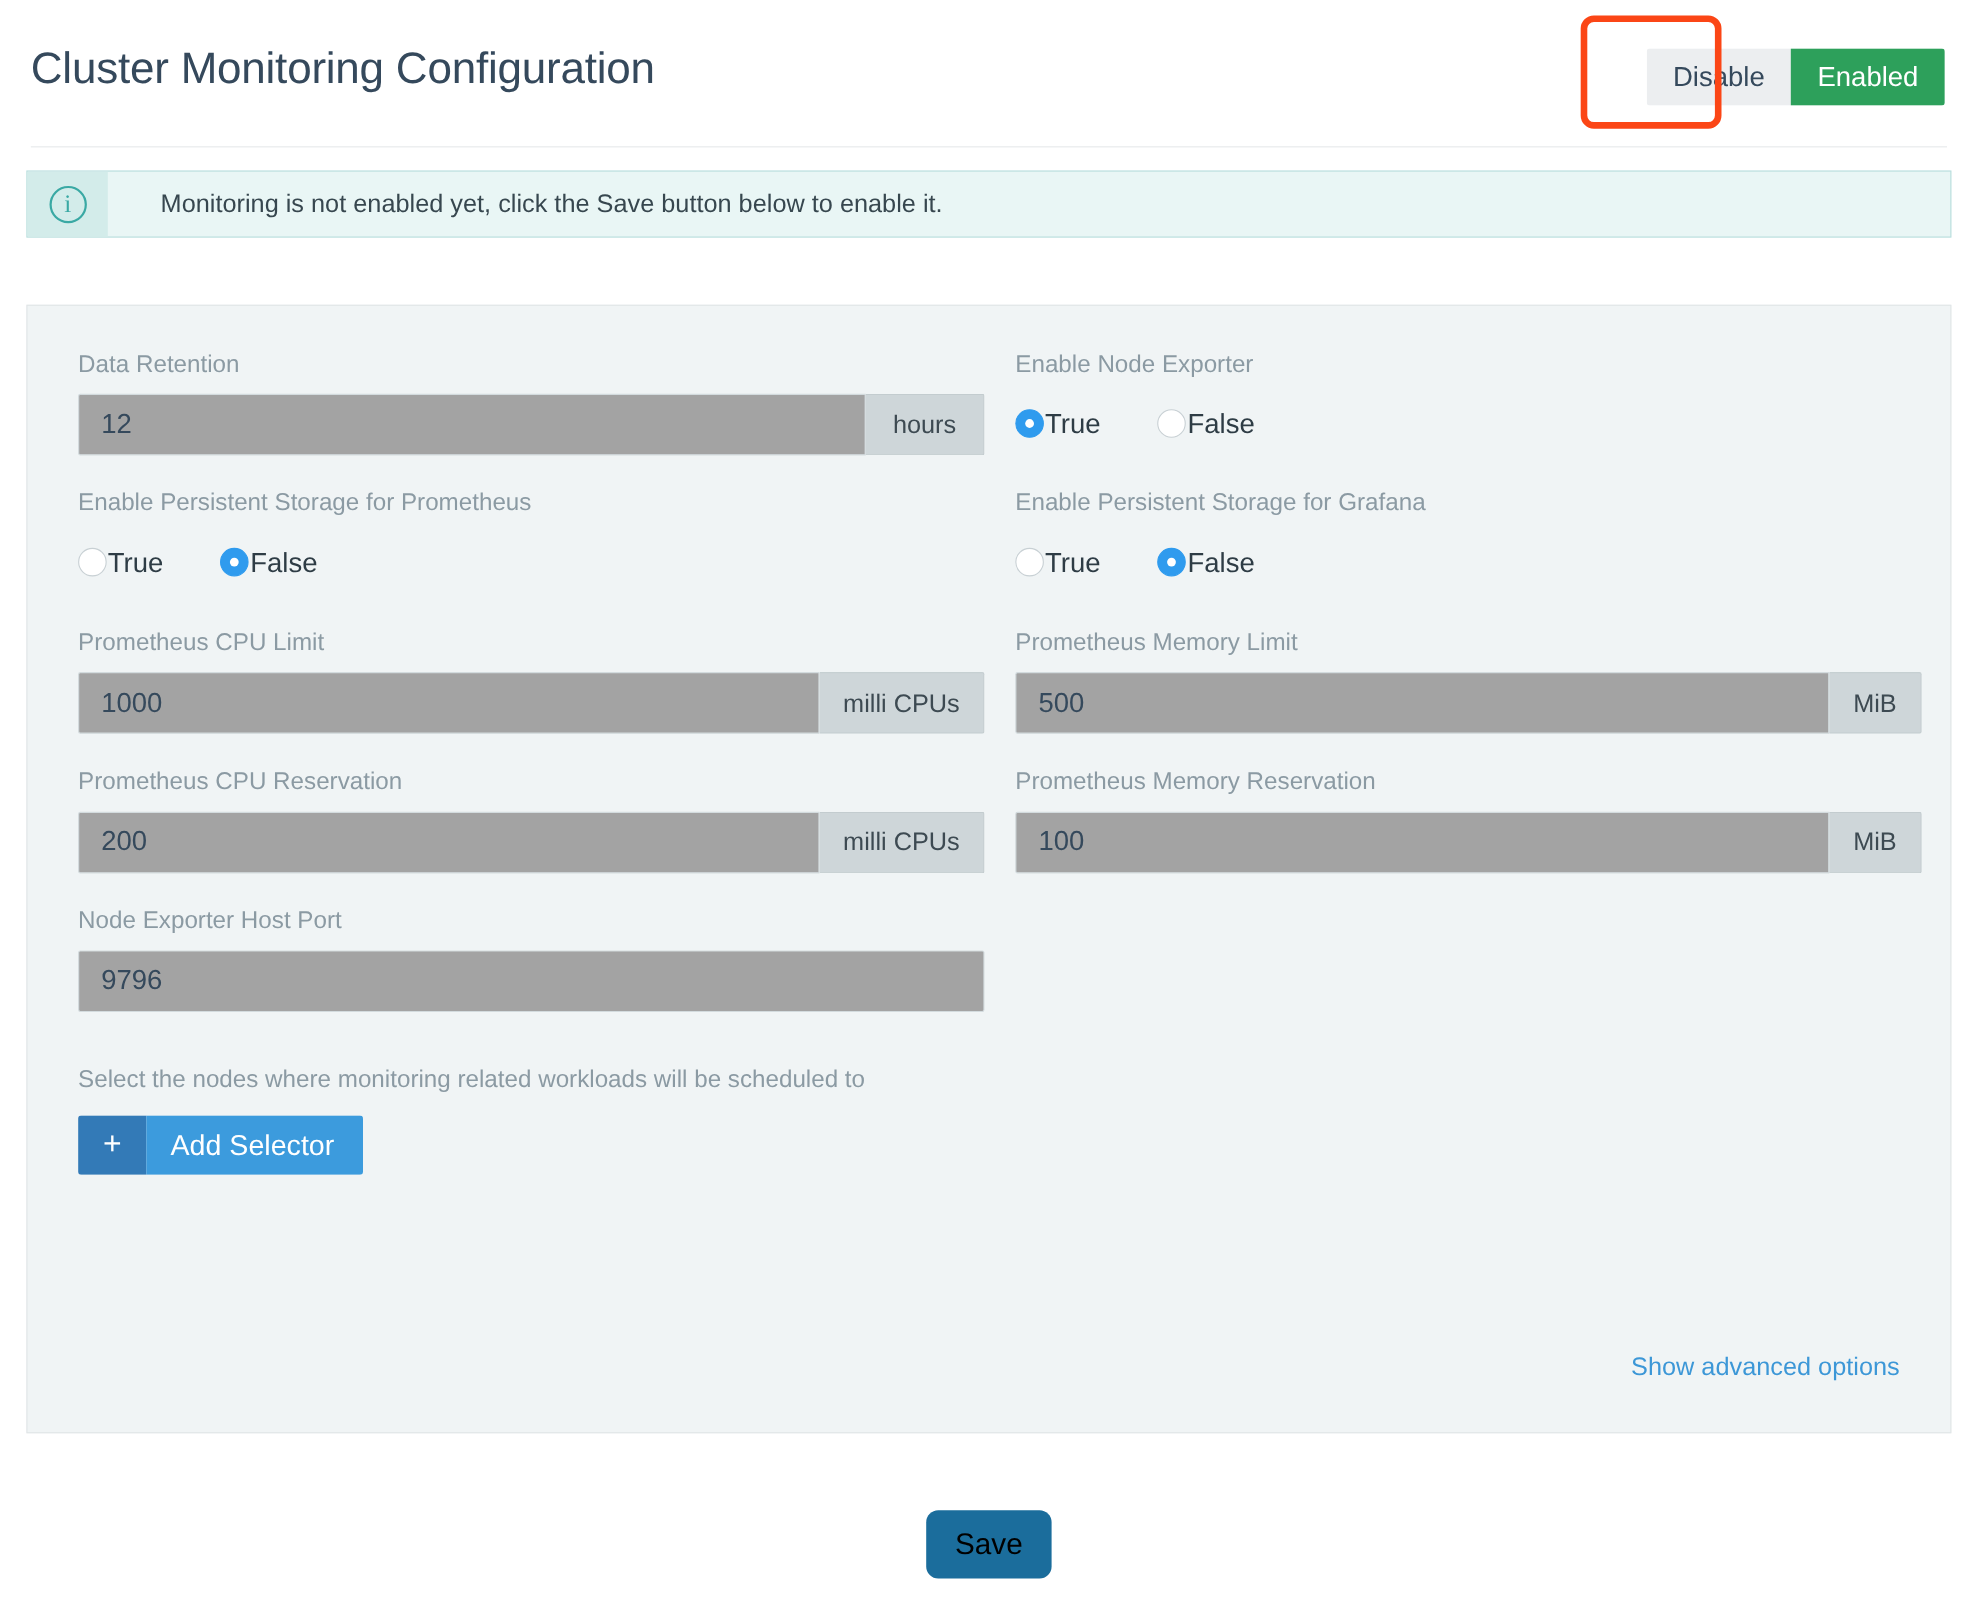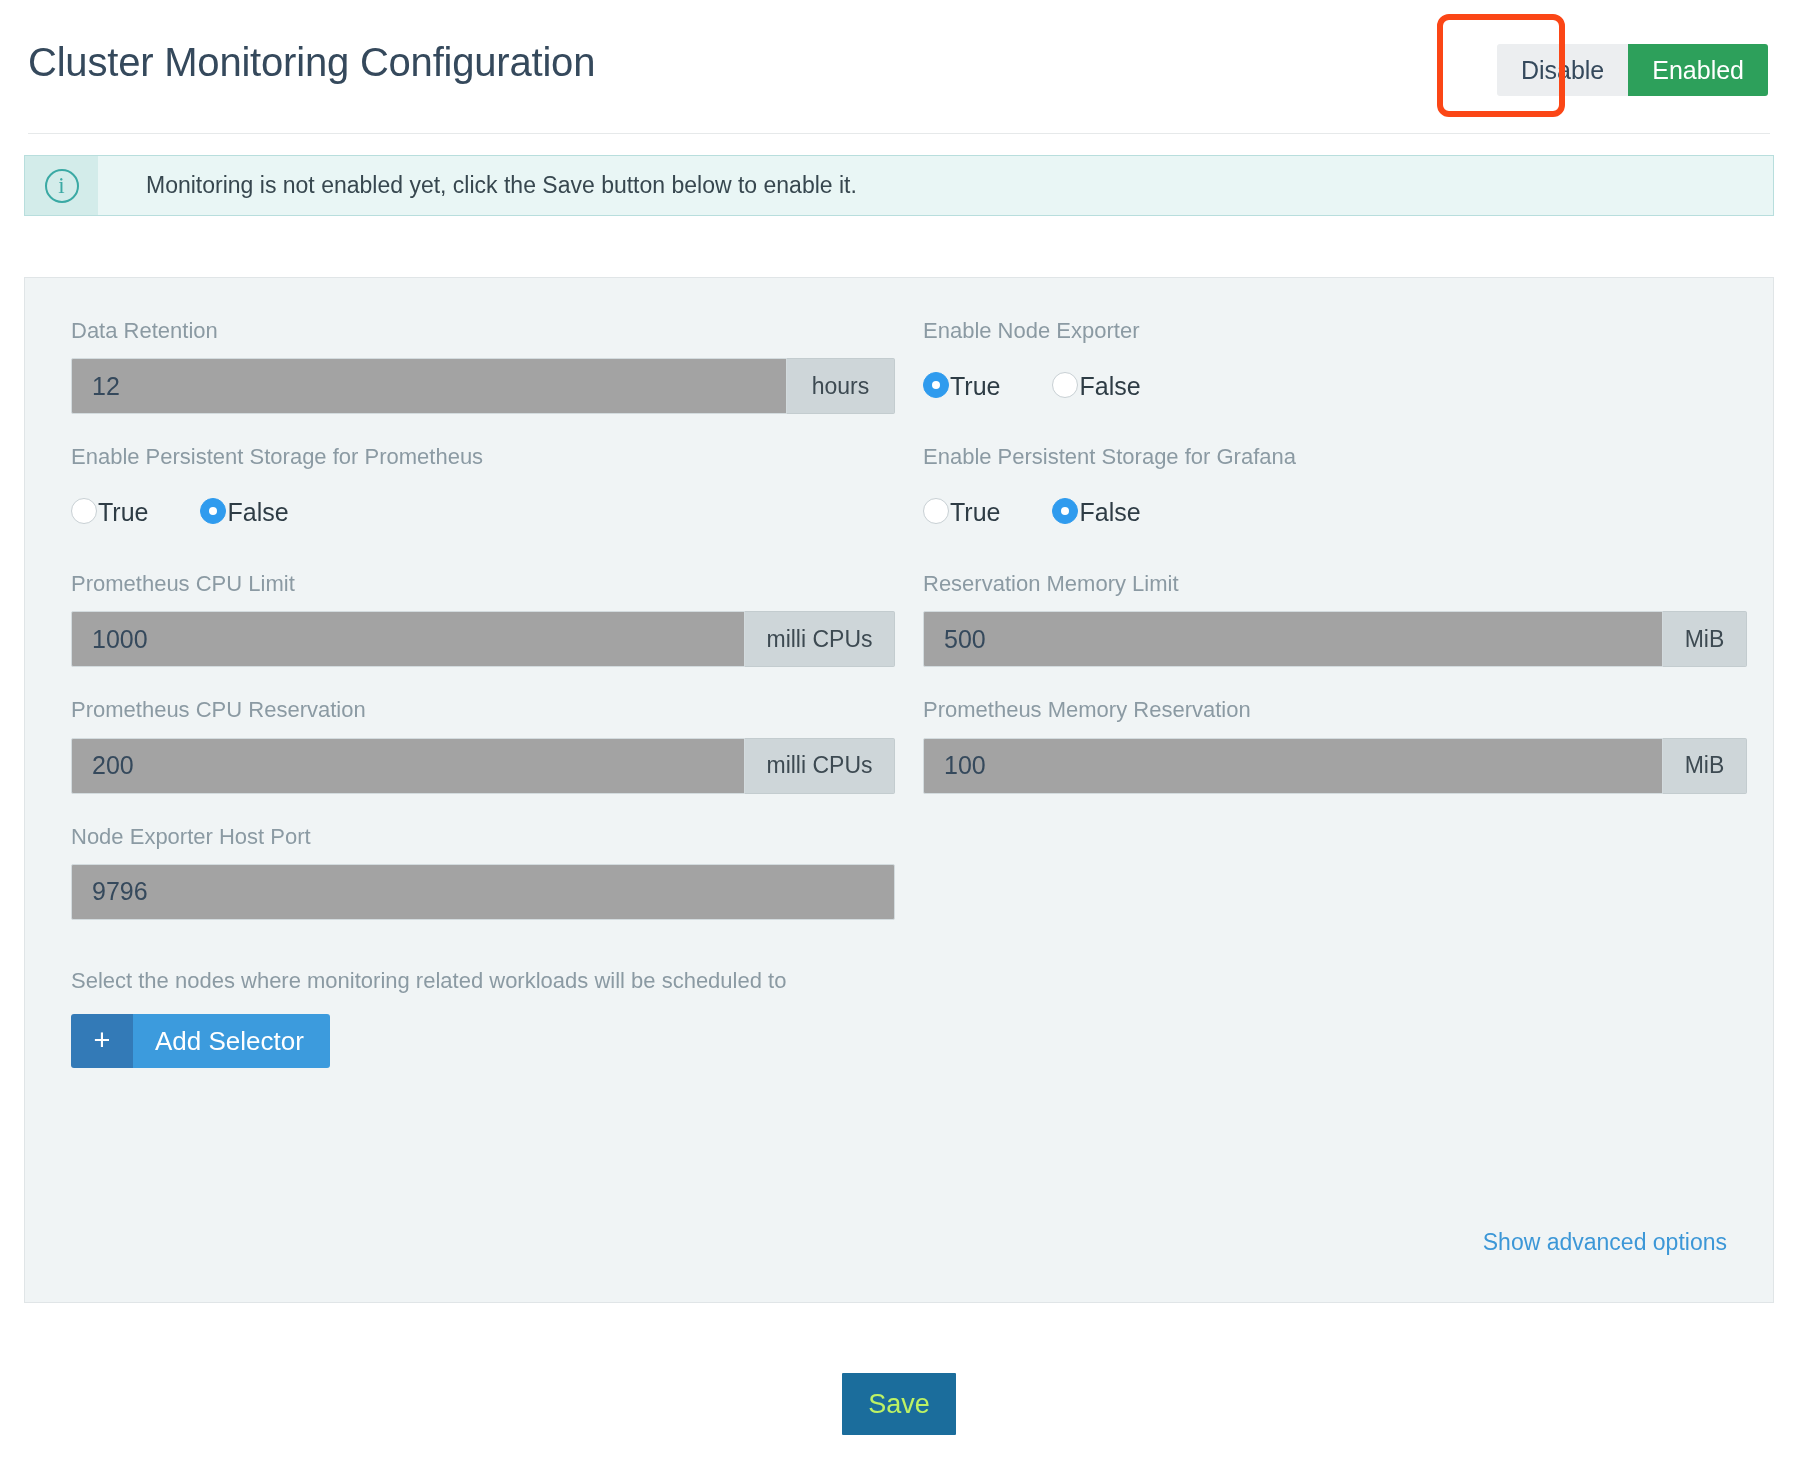--- a/index.html
+++ b/index.html
@@ -296,29 +296,29 @@
   .footer {
     position: absolute;
     left: 0;
     right: 0;
     top: 1373px;
     display: flex;
     justify-content: center;
   }
   .save-btn {
     background: #1b6d9c;
-    color: #bef264;
+    color: #000000;
     font-size: 27px;
     padding: 0 25px;
     height: 62px;
     display: flex;
     align-items: center;
     justify-content: center;
     border: none;
-    border-radius: 1px;
+    border-radius: 11px;
     cursor: pointer;
     font-family: "Liberation Sans", sans-serif;
     min-width: 114px;
   }
 </style>
 </head>
 <body>
 
 <div class="page">
 
@@ -401,21 +401,21 @@
       <div class="row">
         <div class="col">
           <div class="field-label">Prometheus CPU Limit</div>
           <div class="input-group">
             <div class="input-box">1000</div>
             <div class="input-addon addon-milli">milli CPUs</div>
           </div>
         </div>
 
         <div class="col">
-          <div class="field-label">Reservation Memory Limit</div>
+          <div class="field-label">Prometheus Memory Limit</div>
           <div class="input-group">
             <div class="input-box">500</div>
             <div class="input-addon addon-mib">MiB</div>
           </div>
         </div>
       </div>
 
       <div class="row">
         <div class="col">
           <div class="field-label">Prometheus CPU Reservation</div>

